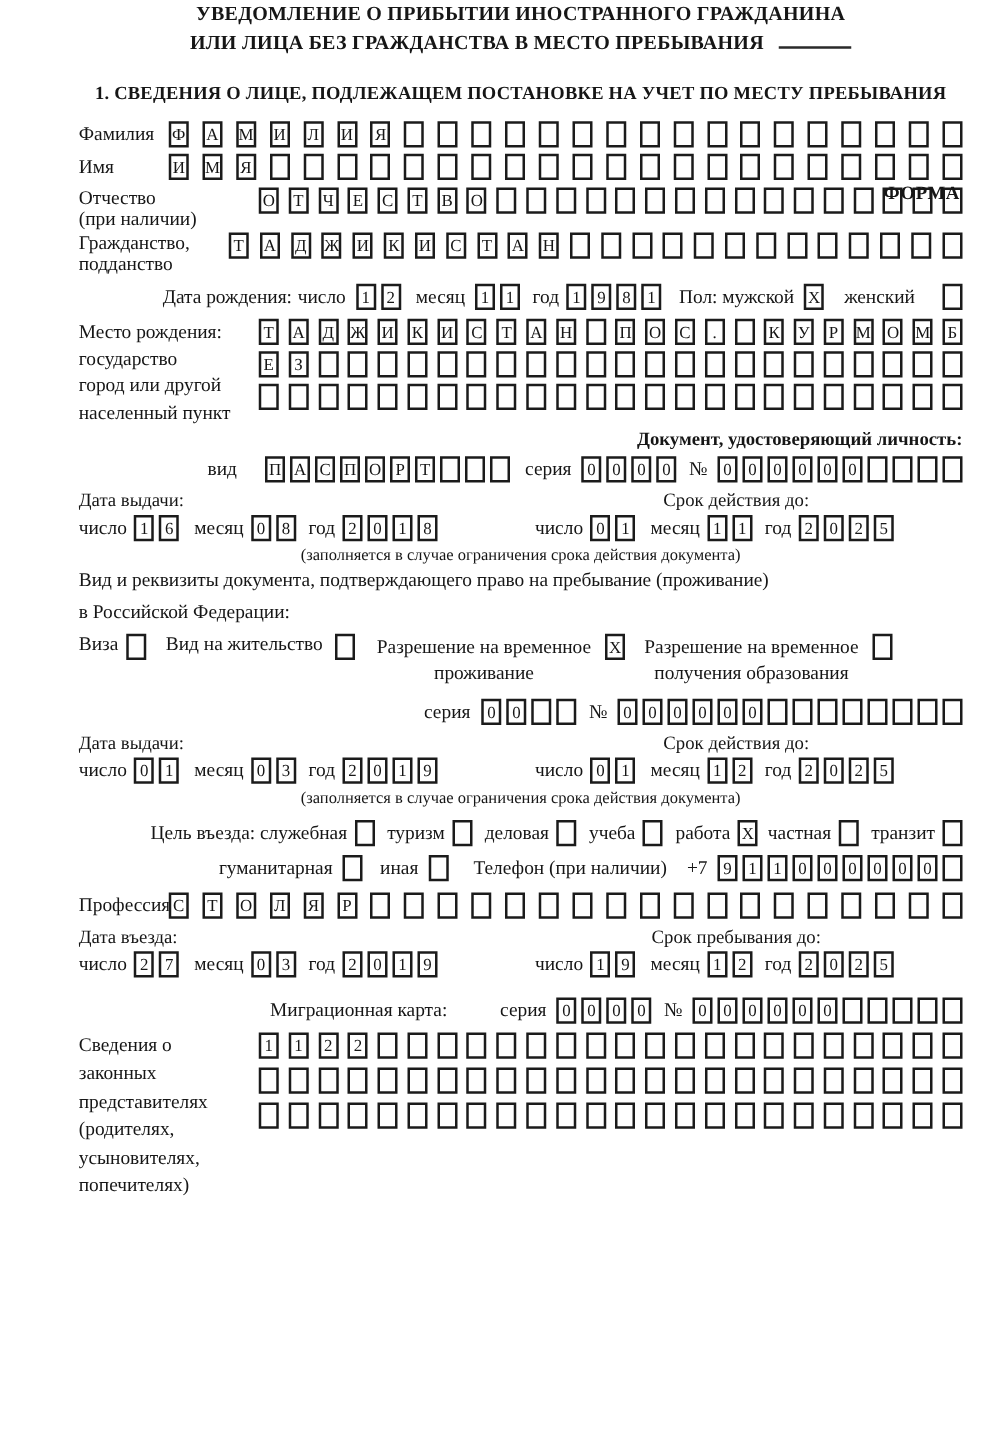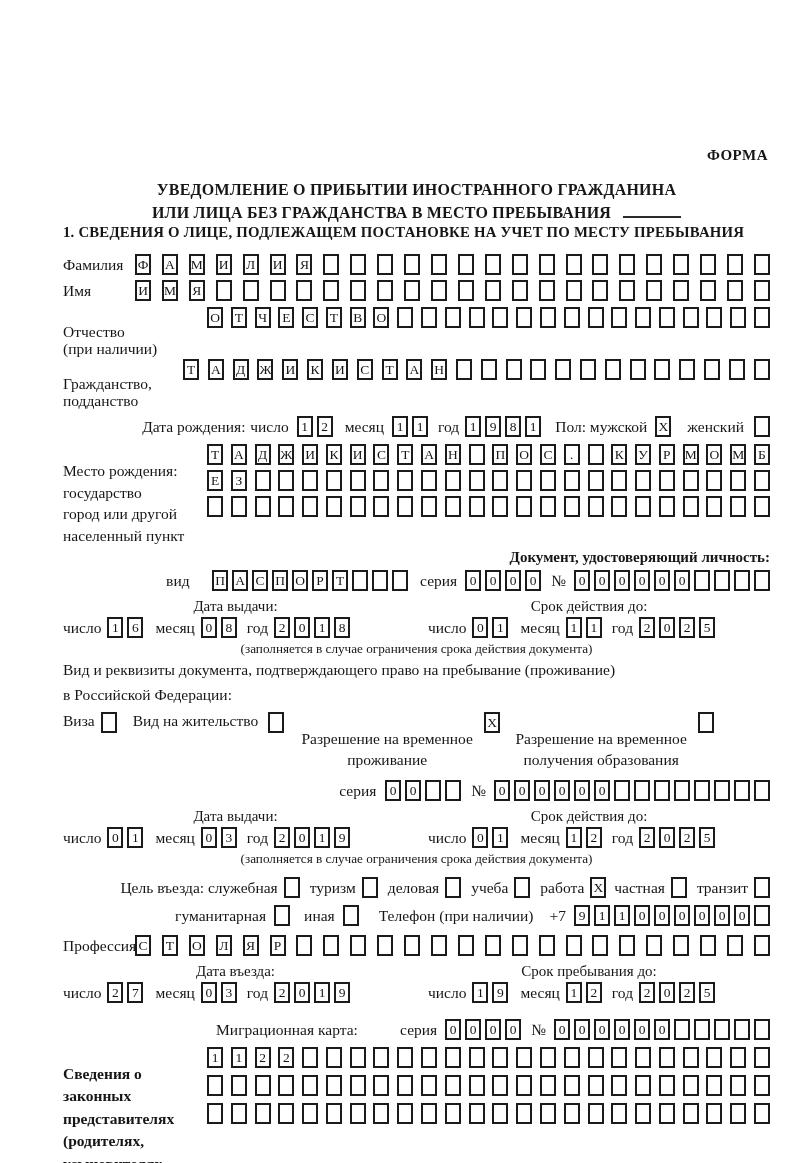--- a/index.html
+++ b/index.html
@@ -8,63 +8,63 @@
   .page {
     width:800px; height:1163px; background:#ffffff; position:relative;
     font-family:"Liberation Serif","DejaVu Serif",serif; color:#161616;
     padding:0 30px 0 63px; overflow:hidden;
   }
   
   .annex { position:absolute; left:616px; top:38px; font-size:13.5px; line-height:19px; }
   .annex .sub { font-size:12.8px; line-height:17px; margin-top:4px; }
   .forma { position:absolute; top:147px; right:32px; font-weight:bold; font-size:15px; letter-spacing:.5px; }
 
-  .title { padding-top:178px; text-align:center; font-weight:bold; font-size:16px; line-height:23px; letter-spacing:.2px; }
+  .title { text-align:center; font-weight:bold; font-size:16px; line-height:23px; letter-spacing:.2px; }
   .title-underline { display:inline-block; width:58px; border-bottom:2.5px solid #2a2a2a; height:14px; margin-left:12px; }
-  .sec1 { font-weight:bold; font-size:14.8px; letter-spacing:.2px; white-space:nowrap; }
+  .sec1 { margin-top:21px; font-weight:bold; font-size:14.8px; letter-spacing:.2px; white-space:nowrap;text-align:center; }
 
   
   .r { display:flex; align-items:center; margin-top:5px; font-size:15.5px;justify-content:flex-end; }
   .r.top { align-items:flex-start; }
   .cells-sb { flex:1; display:flex; justify-content:space-between; }
   .cells-g { display:flex; gap:4px; flex:none; }
   .cell {
     width:16px; height:21px; border:2px solid #1b1b1b; flex:none;
     display:inline-flex; align-items:center; justify-content:center;
     font-size:13.5px; line-height:1; background:#fff;
   }
-  .stack { display:flex; flex-direction:column; line-height:17px; font-size:15.5px;margin-top:16px; }
+  .stack { display:flex; flex-direction:column; line-height:17px; font-size:15.5px; }
   .lblw72 { width:72px; flex:none; }
   .lblw120 { width:120px; flex:none; }
   .lblw144 { width:144px; flex:none; }
   .ml6{margin-left:6px} .ml8{margin-left:8px} .ml10{margin-left:10px} .ml12{margin-left:12px}
   .ml14{margin-left:14px} .ml16{margin-left:16px} .ml20{margin-left:20px} .ml32{margin-left:32px}
-  .mr6{margin-right:6px} .mr8{margin-right:8px} .mr10{margin-right:10px}
+  .mr6{margin-right:6px} .mr8{margin-right:8px} .mr10{margin-right:22px}
 
   .bp-rows { flex:1; }
   .bp-rows .cells-sb { margin-bottom:5px; }
   .bp-lbl { line-height:21.5px; }
 
   .center-b { text-align:right; font-weight:bold; font-size:15px; margin-top:3px; }
 
   .dh { display:flex; margin-top:7px; font-size:15px; }
-  .dh .l { width:345px; text-align:center; flex:none; }
+  .dh .l { width:345px; flex:none; }
   .dh .rr { flex:1; text-align:center; }
   .dr { display:flex; align-items:center; margin-top:2px; font-size:15.5px; }
   .dgroup { display:flex; align-items:center; flex:none; }
   .dgroup.wfix { width:345px; }
   .note { text-align:center; font-size:13.2px; margin-top:3px; }
 
   .para { margin-top:0; font-size:15.5px; line-height:25px; }
 
   .permits { display:flex; align-items:flex-start; margin-top:5px; font-size:15.5px; }
   .plbl { text-align:center; line-height:21px; }
 
   .reps { display:flex; align-items:flex-start; margin-top:7px; }
-  .reps-lbl { line-height:22.4px; font-size:15.5px;font-weight:bold; }
+  .reps-lbl { line-height:22.4px; font-size:15.5px; }
   .reps-rows { flex:1; }
   .reps-rows .cells-sb { margin-bottom:7px; }
   .reps-note { text-align:center; font-size:13.2px; margin-top:2px; }
 </style>
 </head>
 <body>
 
 <div class="page">
 
   <div class="forma">ФОРМА</div>

